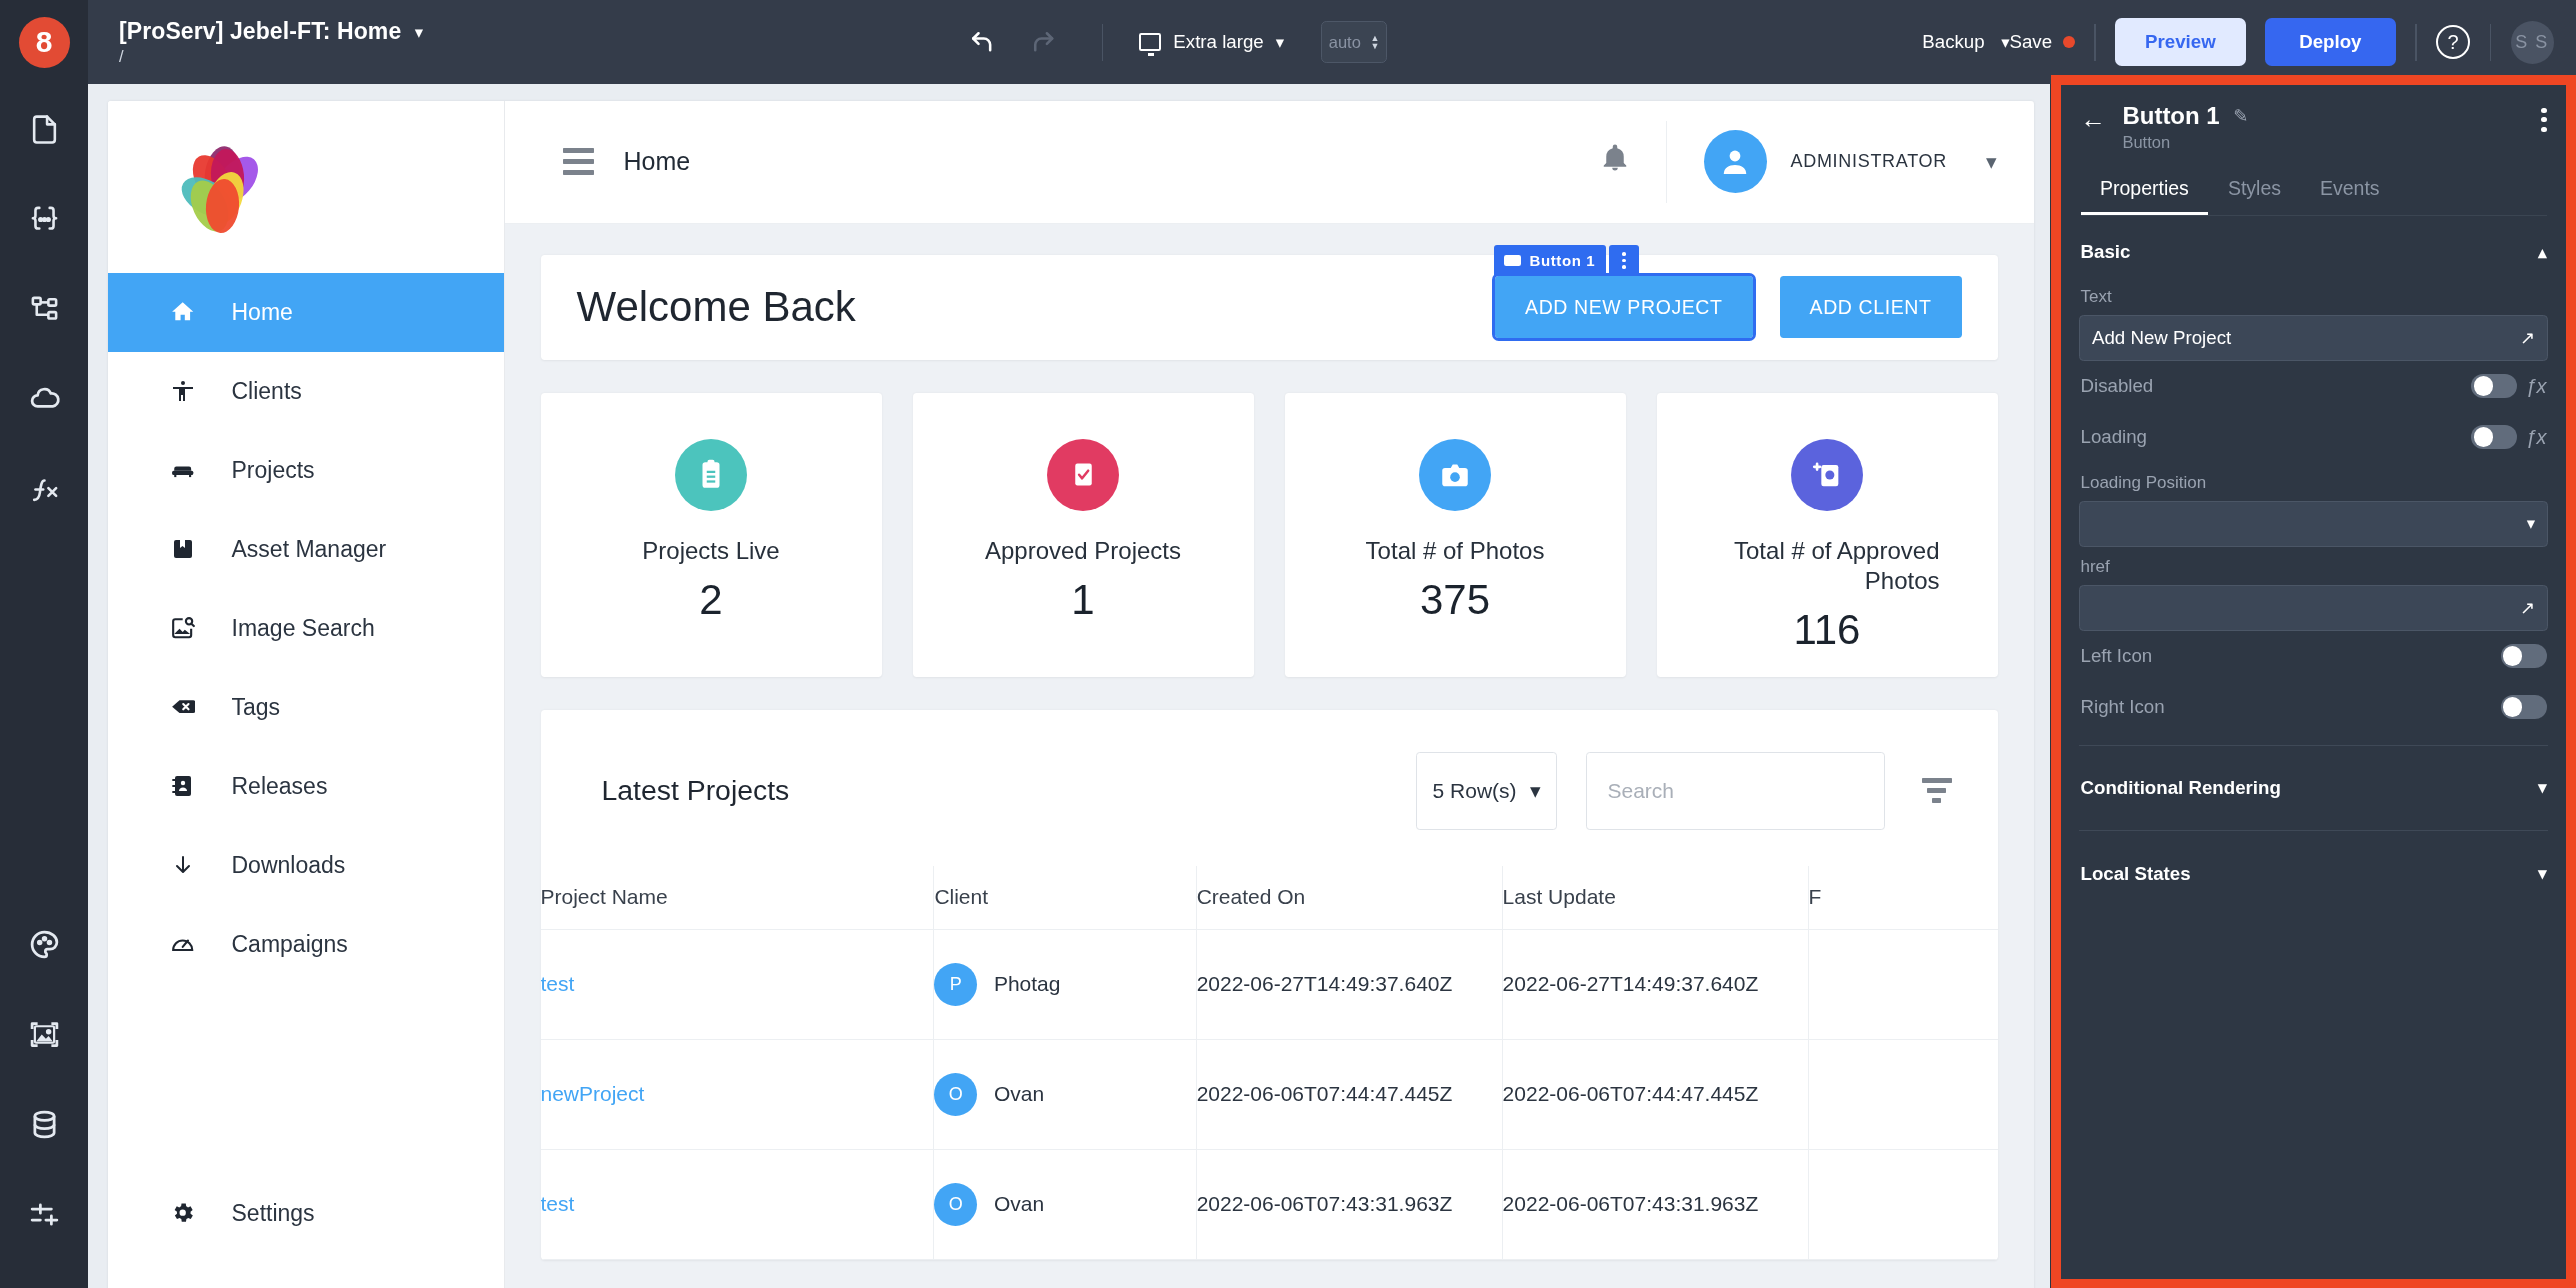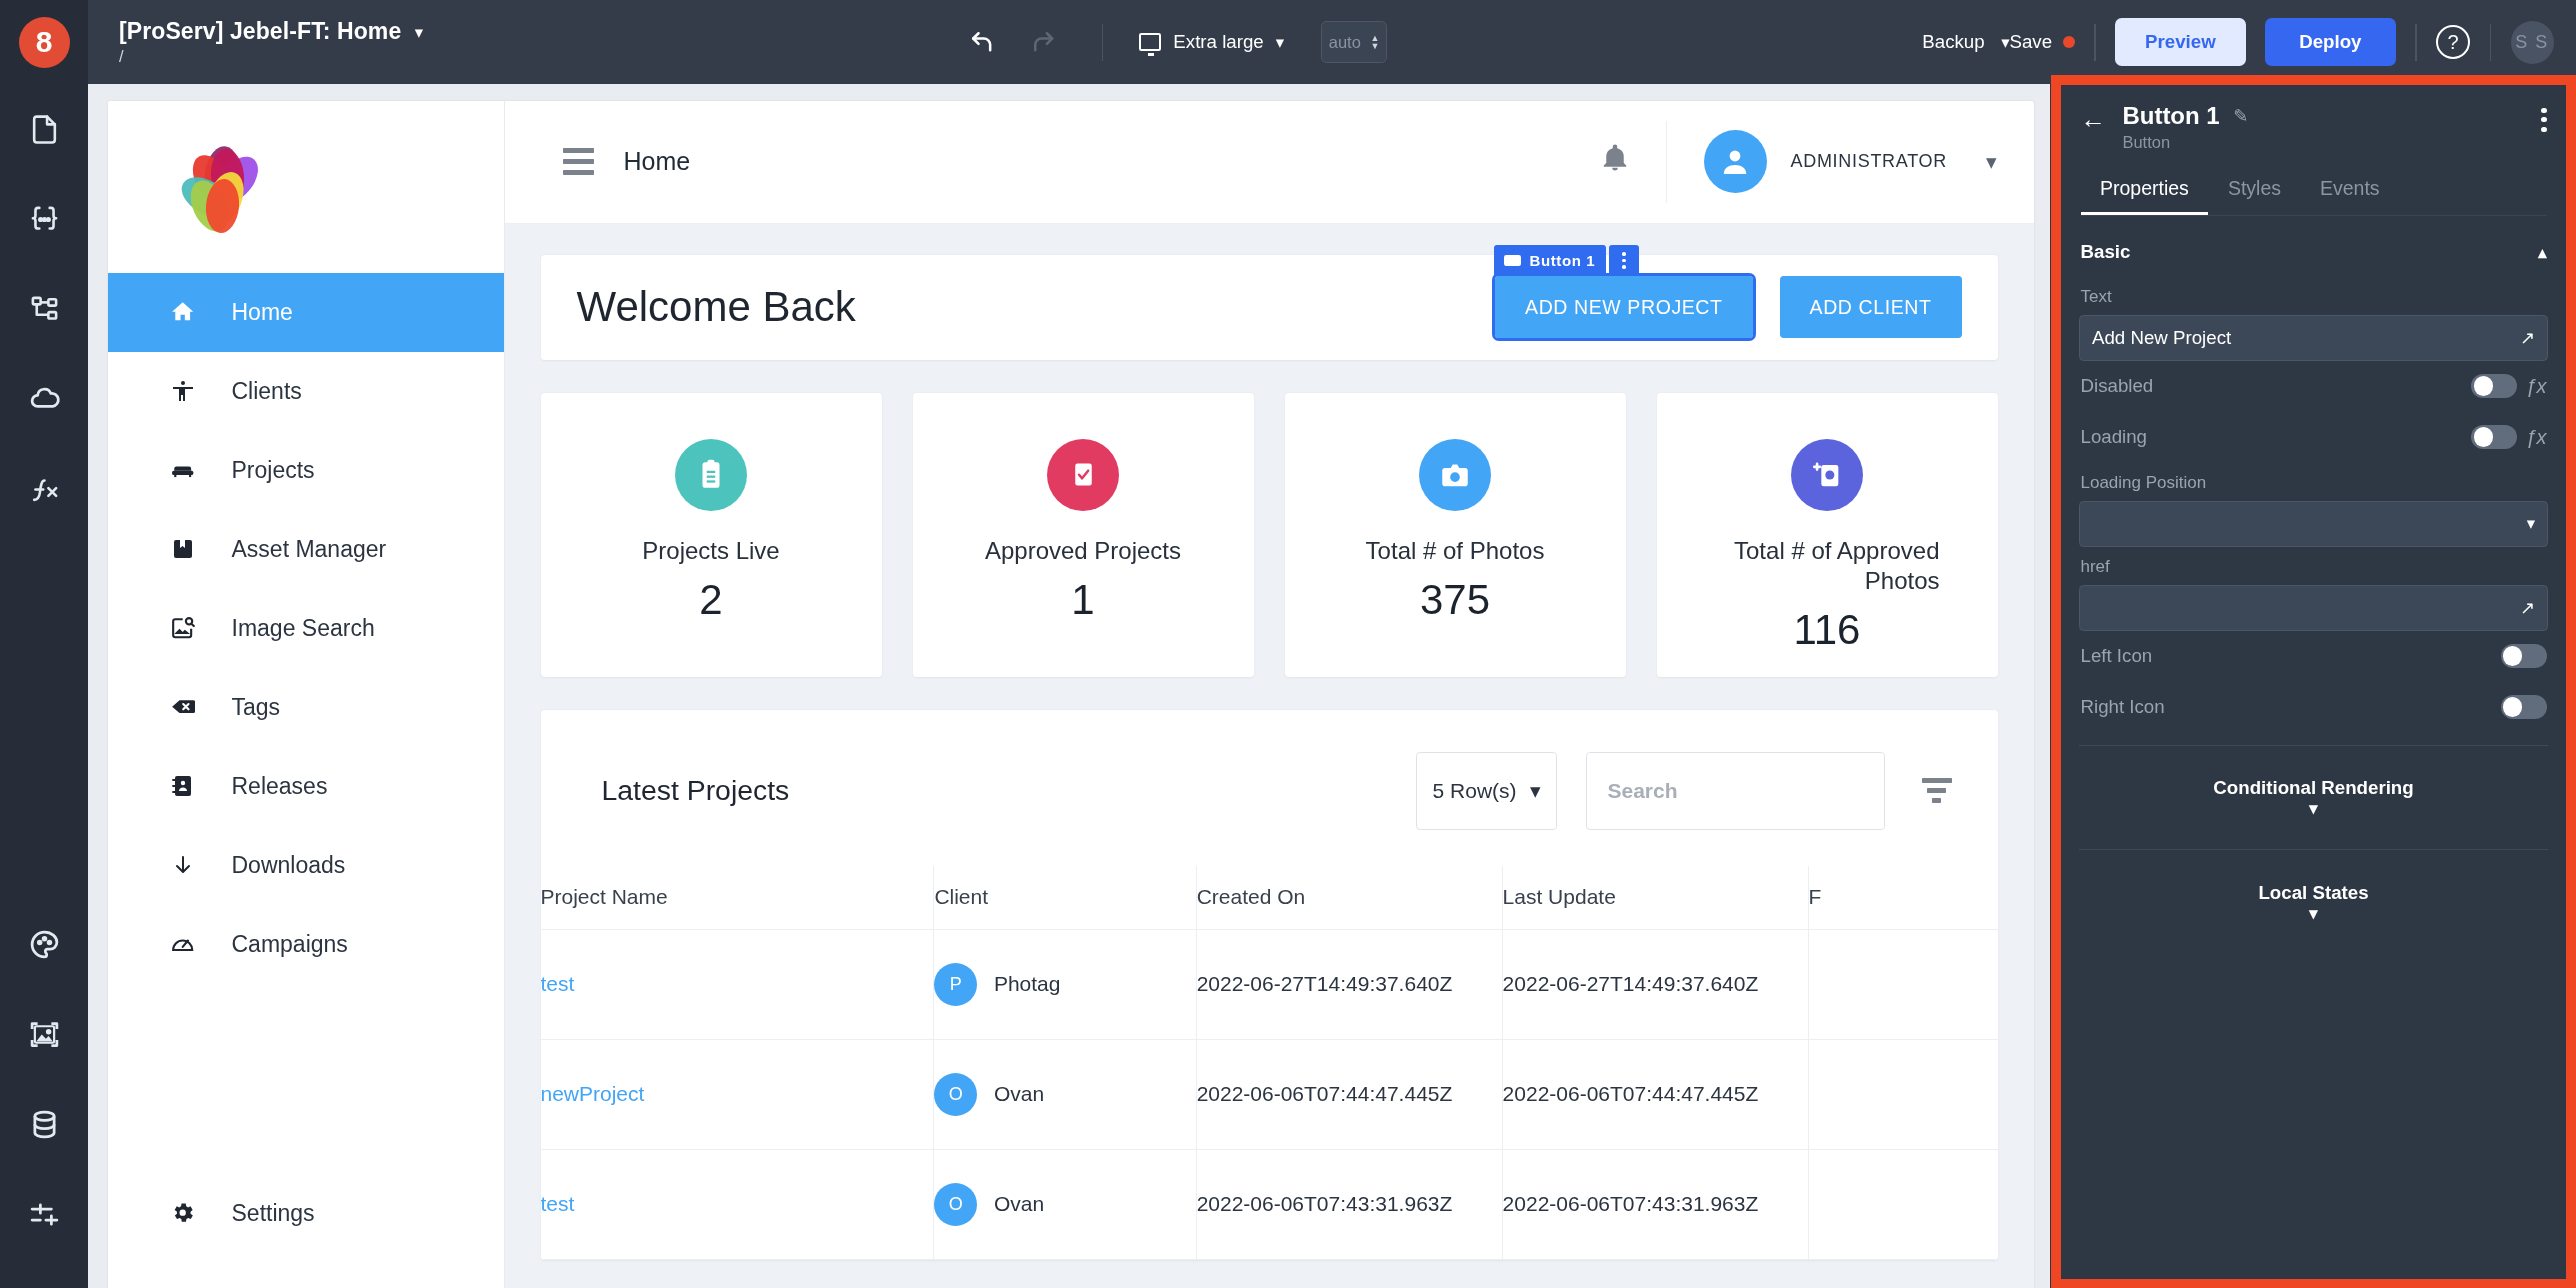--- a/index.html
+++ b/index.html
@@ -181,21 +181,21 @@
   .tc-title { font-size: 28.4px; color: #1f2630; }
   .tc-sp { flex: 1; }
   .rows-sel {
     border: 0.7px solid #dfe3e8; border-radius: 3.7px; height: 78px; min-width: 141px;
     display: flex; align-items: center; justify-content: center; gap: 13.5px;
     font-size: 21px; color: #2b3440;
   }
   .search-box {
     border: 0.7px solid #dfe3e8; border-radius: 3.7px; height: 78px; width: 299px;
     display: flex; align-items: center; padding: 0 21px; margin-left: 28.4px;
-    font-size: 21px; color: #a9afb8; font-weight: bold;
+    font-size: 21px; color: #a9afb8;
   }
   .filter-ico { margin-left: 37px; display: flex; flex-direction: column; align-items: center; gap: 5.2px; }
   .filter-ico i { display:block; background: #7b828c; height: 5.2px; border-radius: 0.7px; }
 
   table.proj { width: 100%; border-collapse: collapse; }
   table.proj th {
     text-align: left; font-weight: normal; font-size: 21px; color: #39414c;
     padding: 19.5px 0 19.5px 0; border-bottom: 1.5px solid #eceff2;
   }
   table.proj td {
@@ -257,21 +257,20 @@
   }
   .toggle i {
     position: absolute; left: 2.2px; top: 2.2px; width: 19.5px; height: 19.5px;
     border-radius: 50%; background: #fff; display: block;
   }
   .fx { color: #9aa3b1; font-size: 20px; font-style: italic; margin-left: 8px; }
   .rp-divider { height: 0.7px; background: #3f4957; margin: 12px 0; }
   .sec-collapsed {
     display: flex; align-items: center; color: #fff; font-size: 18.7px; font-weight: bold;
     padding: 19.5px 1.5px;
-    flex-direction: column;
   }
 </style>
 </head>
 <body>
 
 <div class="topbar">
   <div class="logo-cell">
     <div class="logo-badge">8</div>
   </div>
   <div class="title-block">

